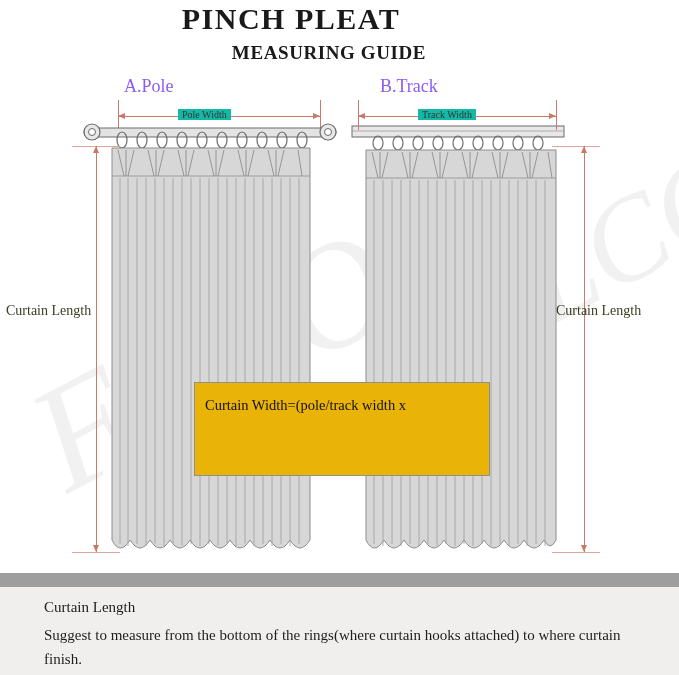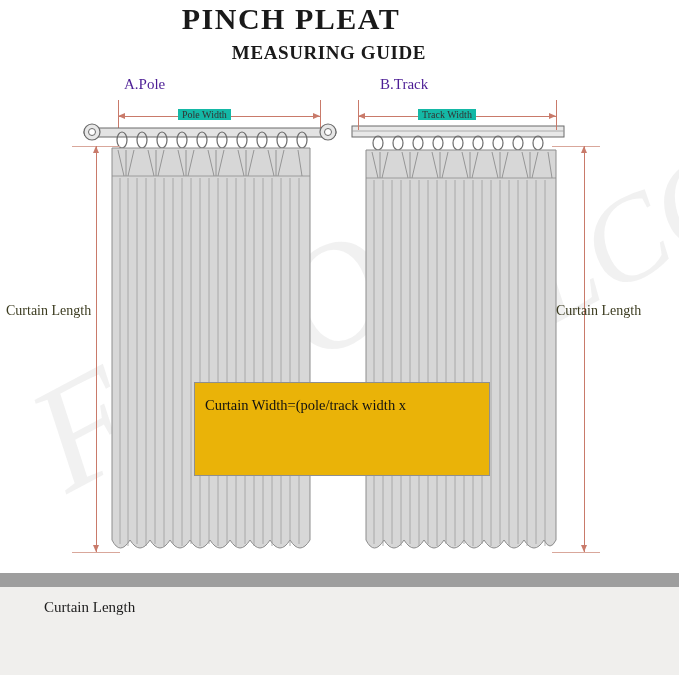--- a/index.html
+++ b/index.html
@@ -39,22 +39,22 @@
     width: 658px;
     text-align: center;
     font-size: 19px;
     font-weight: bold;
     letter-spacing: 0.6px;
   }
 
   
   .panel-label {
     position: absolute;
-    font-size: 15px;
-    color: #4c1d95;
+    font-size: 18px;
+    color: #8b5cf6;
   }
   #label-a { top: 76px; left: 124px; }
   #label-b { top: 76px; left: 380px; text-align: center; }
 
   
   .dim-h {
     position: absolute;
     height: 1px;
     background: #c97a6a;
   }
@@ -330,15 +330,16 @@
   <div class="dim-h-guide" style="left:552px; top:552px; width:48px;"></div>
   <div class="dim-v" style="left:584px; top:146px; height:406px;"></div>
   <div class="len-label" id="len-right">Curtain Length</div>
 
   <div class="formula-box">
     <div class="formula-line">Curtain Width=(pole/track width x</div>
   </div>
 
   <div class="footer">
     <div class="footer-title">Curtain Length</div>
+    <div class="footer-body">Suggest to measure from the bottom of the rings(where curtain hooks attached) to where curtain finish.</div>
   </div>
 
 </div>
 
 </body></html>

